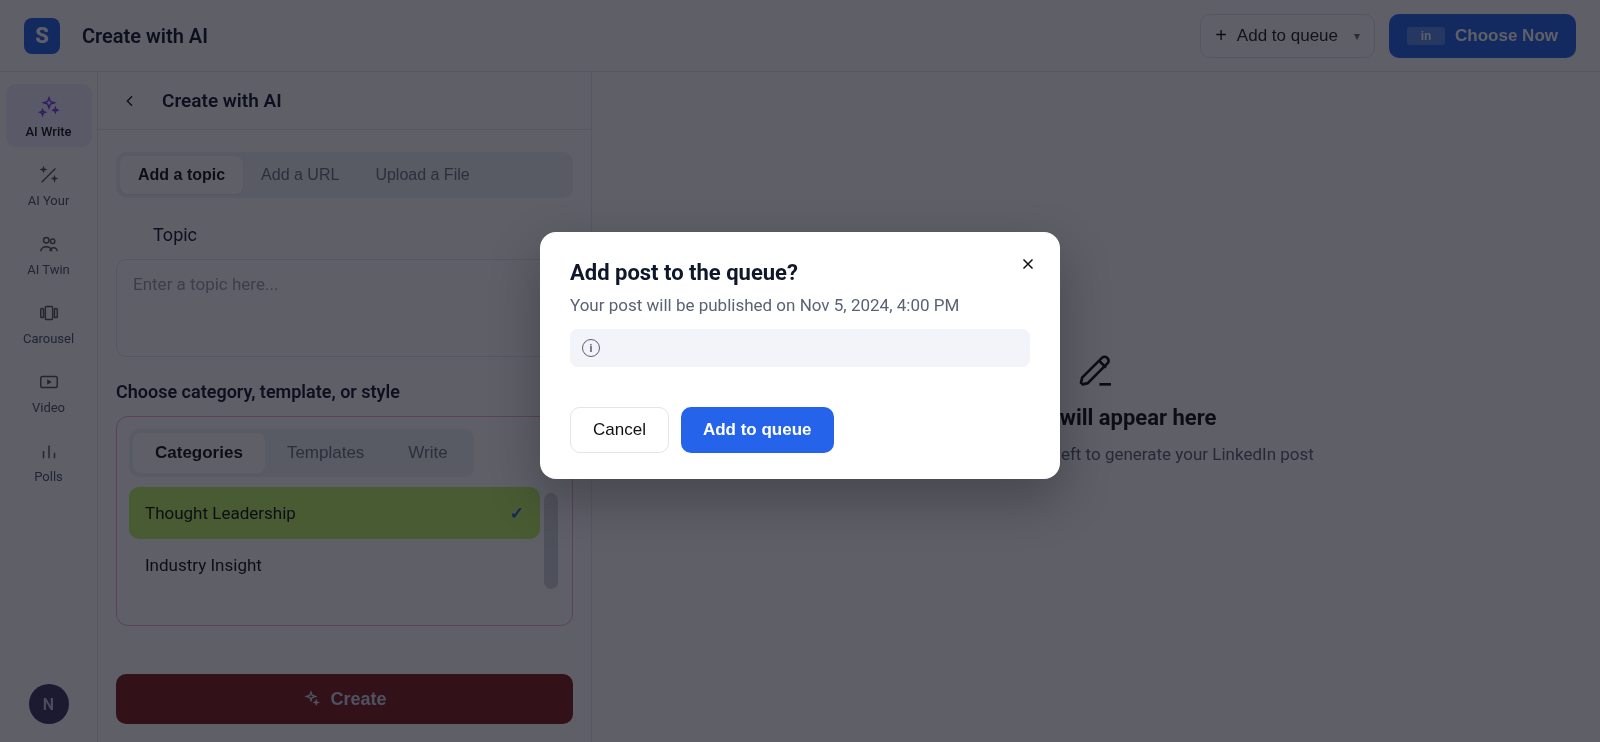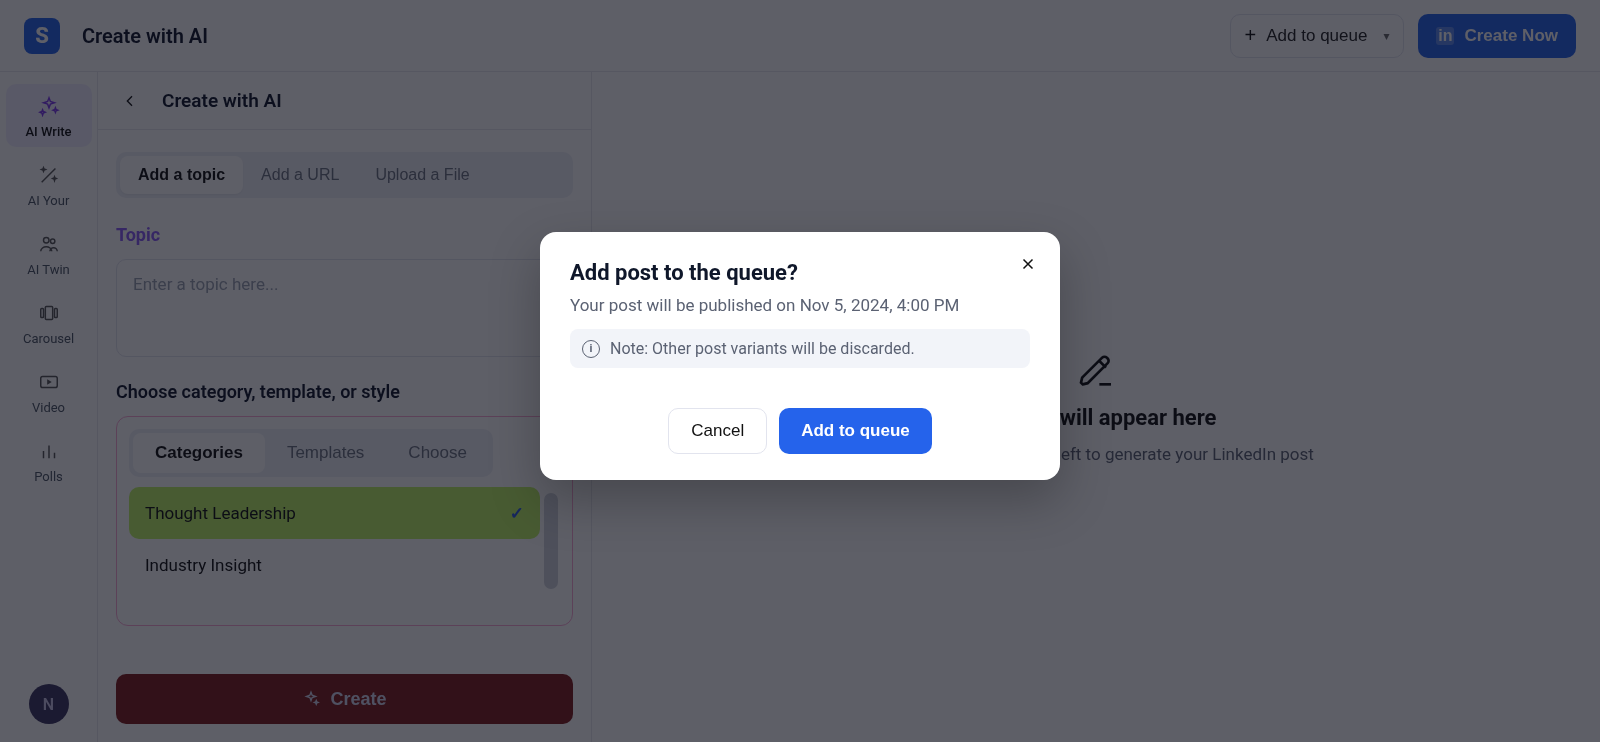--- a/index.html
+++ b/index.html
@@ -8,21 +8,21 @@
 
   
   .topbar { height: 72px; display: flex; align-items: center; padding: 0 24px; border-bottom: 1px solid #e8e8ee; }
   .logo { width: 36px; height: 36px; background: #2563eb; border-radius: 8px; display: flex; align-items: center; justify-content: center; color: #fff; font-weight: 800; font-size: 22px; }
   .topbar-title { margin-left: 22px; font-size: 20px; font-weight: 600; }
   .topbar-spacer { flex: 1; }
   .btn-queue { height: 44px; padding: 0 14px; border: 1px solid #e2e4ee; background: #fff; border-radius: 10px; display: flex; align-items: center; gap: 10px; font-size: 17px; color: #222; cursor: pointer; }
   .btn-queue .plus { font-size: 20px; font-weight: 400; color: #111; }
   .btn-queue .chev { color: #666; font-size: 12px; margin-left: 6px; }
   .btn-publish { margin-left: 14px; height: 44px; padding: 0 18px; border: none; background: #2563eb; color: #fff; border-radius: 10px; display: flex; align-items: center; gap: 10px; font-size: 17px; font-weight: 600; cursor: pointer; }
-  .btn-publish .li { width: 18px; height: 18px; background: rgba(255,255,255,.25); border-radius: 3px; display:flex; align-items:center; justify-content:center; font-size:16px; font-weight:700; }
+  .btn-publish .li { width: 38px; height: 18px; background: rgba(255,255,255,.25); border-radius: 3px; display:flex; align-items:center; justify-content:center; font-size:12px; font-weight:700; }
 
   
   .body { display: flex; height: calc(742px - 72px); }
 
   
   .sidebar { width: 98px; border-right: 1px solid #e8e8ee; padding: 12px 6px; display: flex; flex-direction: column; align-items: center; gap: 6px; position: relative; }
   .side-item { width: 86px; padding: 10px 4px 8px; border-radius: 10px; text-align: center; font-size: 13px; color: #4b5563; cursor: pointer; }
   .side-item.active { background: #f1eefe; }
   .side-ico { width: 24px; height: 24px; margin: 0 auto 6px; display: flex; align-items: center; justify-content: center; }
   .side-item.active .side-ico svg { stroke: #7c3aed; }
@@ -36,21 +36,21 @@
   .leftcol-head { height: 58px; display: flex; align-items: center; gap: 18px; padding: 0 18px; border-bottom: 1px solid #e8e8ee; }
   .back-btn { width: 28px; height: 28px; display:flex; align-items:center; justify-content:center; color:#111; cursor:pointer; }
   .leftcol-title { font-size: 19px; font-weight: 600; }
 
   .leftcol-body { padding: 22px 18px 0; flex: 1; display: flex; flex-direction: column; }
 
   .seg { display: inline-flex; background: #eef0f6; border-radius: 10px; padding: 4px; }
   .seg button { border: none; background: transparent; padding: 10px 18px; border-radius: 8px; font-size: 16px; color: #6b7280; cursor: pointer; }
   .seg button.active { background: #fff; color: #111; font-weight: 600; box-shadow: 0 1px 2px rgba(0,0,0,.05); }
 
-  .field-label { margin-top: 26px; font-size: 18px; font-weight: 700; color: #8b5cf6; }
+  .field-label { margin-top: 26px; font-size: 18px; font-weight: 400; color: #0f172a; margin-left: 37px; }
   .topic-input { margin-top: 14px; width: 100%; height: 98px; border: 1px solid #e2e4ee; border-radius: 10px; padding: 14px 16px; font-size: 17px; color: #111; resize: none; font-family: inherit; }
   .topic-input::placeholder { color: #9aa1b1; }
 
   .cat-label { margin-top: 24px; font-size: 18px; font-weight: 600; }
   .cat-box { margin-top: 14px; border: 1px solid #f9a8d4; border-radius: 12px; padding: 12px; }
   .seg2 { display: inline-flex; background: #eef0f6; border-radius: 10px; padding: 4px; }
   .seg2 button { border: none; background: transparent; padding: 10px 22px; border-radius: 8px; font-size: 17px; color: #6b7280; cursor: pointer; }
   .seg2 button.active { background: #fff; color: #111; font-weight: 600; }
 
   .cat-list { margin-top: 10px; position: relative; height: 126px; overflow: hidden; padding-right: 20px; }
@@ -67,41 +67,41 @@
   .rc-sub { font-size: 17px; color: #5b6273; }
 
   
   .overlay { position: absolute; inset: 0; background: rgba(10,12,24,.66); display: flex; align-items: flex-start; justify-content: center; padding-top: 232px; }
   .modal { width: 520px; background: #fff; border-radius: 16px; padding: 28px 30px 26px; position: relative; box-shadow: 0 20px 50px rgba(0,0,0,.25); }
   .modal-close { position: absolute; top: 18px; right: 18px; width: 28px; height: 28px; display:flex; align-items:center; justify-content:center; color:#111; cursor:pointer; }
   .modal h2 { font-size: 22px; font-weight: 700; }
   .modal-sub { margin-top: 10px; font-size: 17px; color: #5b6273; }
   .note { margin-top: 14px; background: #f2f4f9; border-radius: 8px; padding: 10px 12px; display: flex; align-items: center; gap: 10px; font-size: 16px; color: #5b6273; }
   .note .info { width: 18px; height: 18px; border: 1.6px solid #5b6273; border-radius: 50%; display:flex; align-items:center; justify-content:center; font-size:11px; font-weight:700; color:#5b6273; }
-  .modal-actions { margin-top: 40px; display: flex; justify-content: center; gap: 12px; }
+  .modal-actions { margin-top: 40px; display: flex; justify-content: flex-start; gap: 12px; }
   .btn-cancel { height: 46px; padding: 0 22px; border: 1px solid #e2e4ee; background: #fff; border-radius: 10px; font-size: 17px; cursor: pointer; color:#111; }
   .btn-confirm { height: 46px; padding: 0 22px; border: none; background: #2563eb; color: #fff; border-radius: 10px; font-size: 17px; font-weight: 600; cursor: pointer; }
 </style>
 </head>
 <body>
 
 <div class="app">
 
   <div class="topbar">
     <div class="logo">S</div>
     <div class="topbar-title">Create with AI</div>
     <div class="topbar-spacer"></div>
     <button class="btn-queue">
       <span class="plus">+</span>
       <span>Add to queue</span>
       <span class="chev">▾</span>
     </button>
     <button class="btn-publish">
       <span class="li">in</span>
-      <span>Create Now</span>
+      <span>Choose Now</span>
     </button>
   </div>
 
   <div class="body">
 
     <div class="sidebar">
       <div class="side-item active">
         <div class="side-ico">
           <svg viewBox="0 0 24 24" width="22" height="22">
               <path d="M12 3l1.5 4L18 8.5 13.5 10 12 14l-1.5-4L6 8.5 10.5 7 12 3zM5 16l.8 2 2 .8-2 .8L5 22l-.8-2.4-2-.8 2-.8L5 16zM19 14l.7 1.8 1.8.7-1.8.7L19 19l-.7-1.8-1.8-.7 1.8-.7L19 14z"></path>
@@ -177,21 +177,21 @@
 
           <div class="field-label">Topic</div>
           <textarea class="topic-input" placeholder="Enter a topic here..." style=""></textarea>
 
           <div class="cat-label">Choose category, template, or style</div>
 
           <div class="cat-box">
             <div class="seg2">
               <button class="active">Categories</button>
               <button>Templates</button>
-              <button>Choose</button>
+              <button>Write</button>
             </div>
             <div class="cat-list">
               <div class="cat-item selected">
                 <span>Thought Leadership</span>
                 <span class="check">✓</span>
               </div>
               <div class="cat-item">
                 <span>Industry Insight</span>
               </div>
               <div class="scrollthumb"></div>
@@ -222,21 +222,20 @@
     <div class="modal">
       <div class="modal-close">
         <svg viewBox="0 0 24 24" width="18" height="18" fill="none" stroke="currentColor" stroke-width="2">
             <path d="M6 6l12 12M18 6L6 18"></path>
           </svg>
       </div>
       <h2>Add post to the queue?</h2>
       <div class="modal-sub">Your post will be published on Nov 5, 2024, 4:00 PM</div>
       <div class="note">
         <span class="info">i</span>
-        <span>Note: Other post variants will be discarded.</span>
       </div>
       <div class="modal-actions">
         <button class="btn-cancel">Cancel</button>
         <button class="btn-confirm">Add to queue</button>
       </div>
     </div>
   </div>
 
 </div>
 

